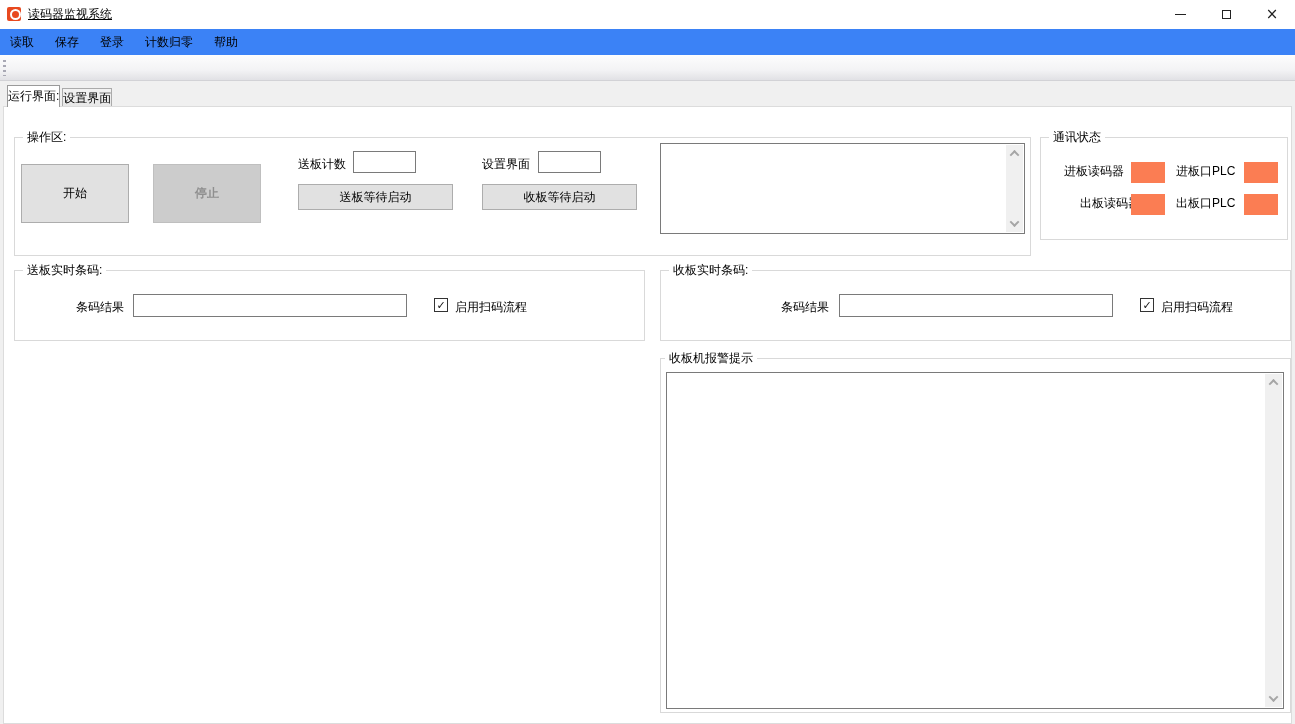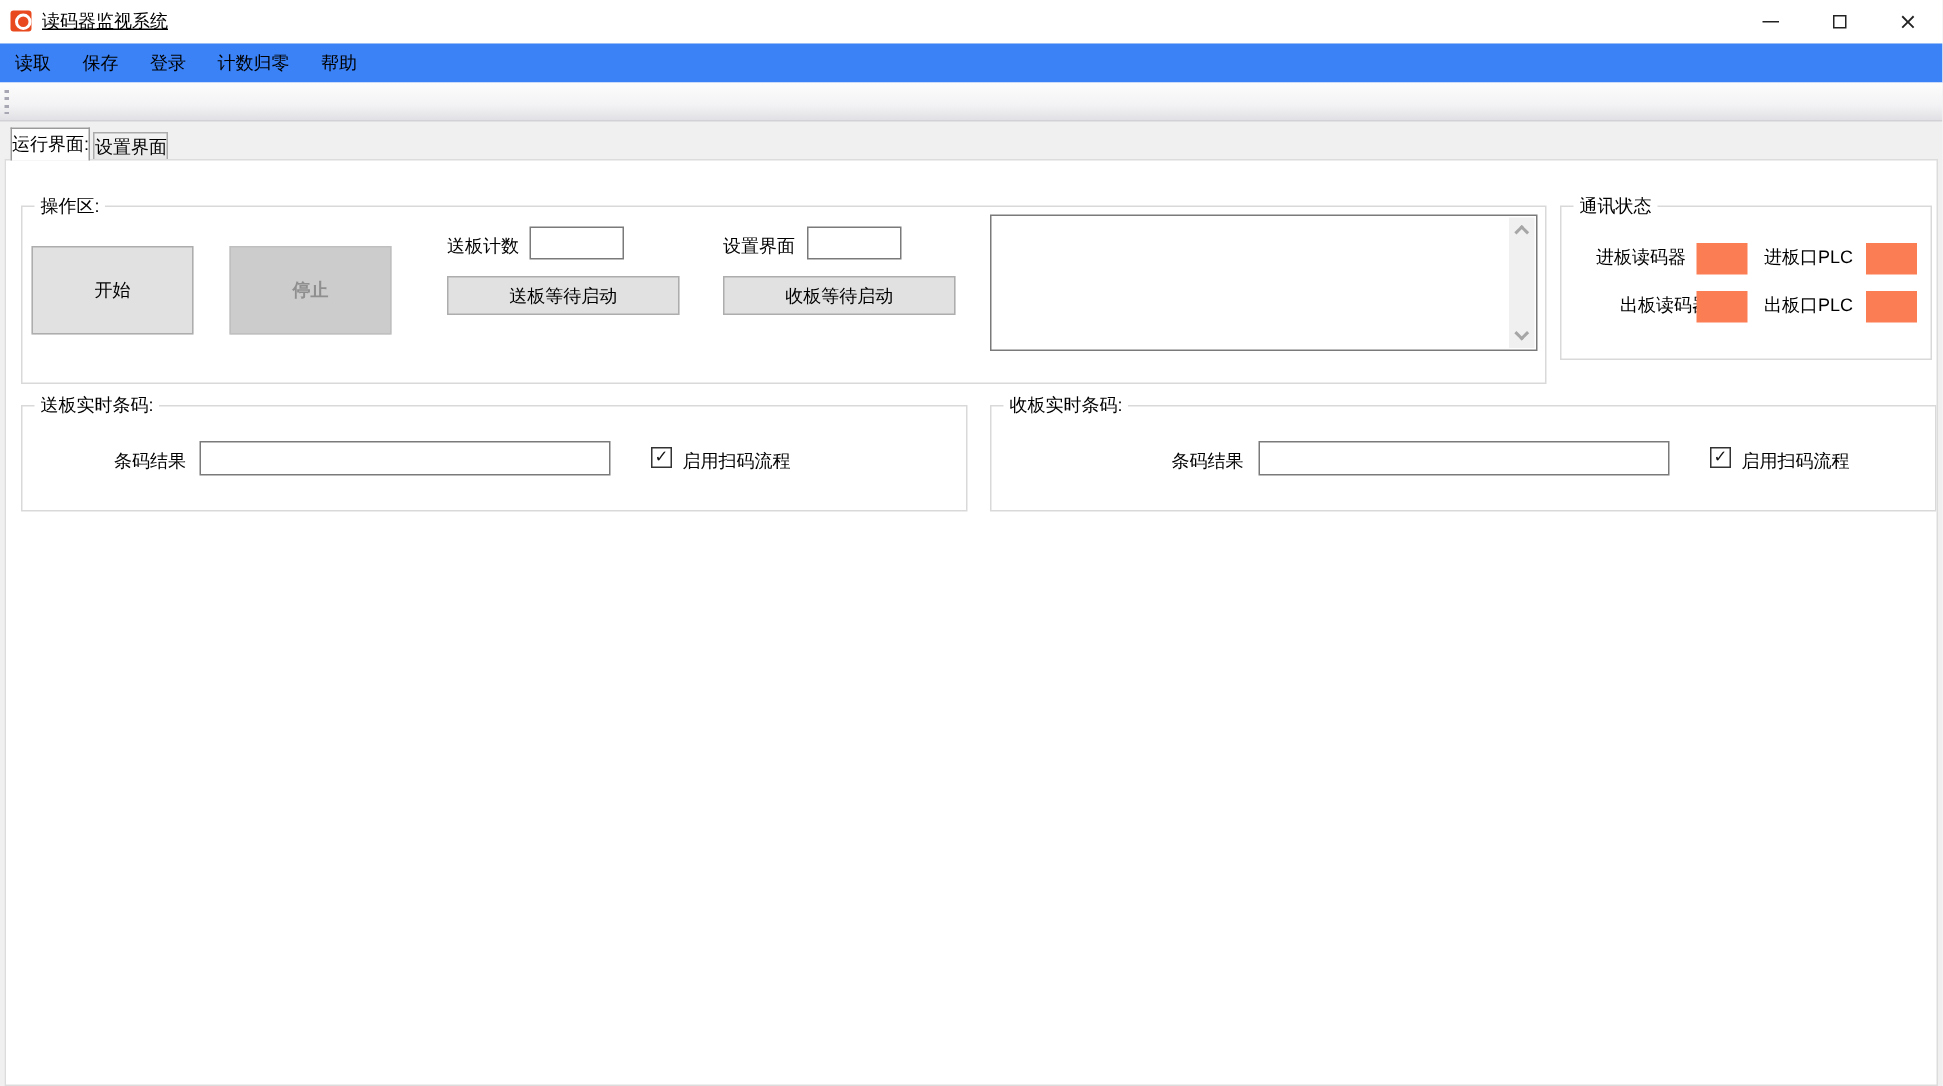--- a/index.html
+++ b/index.html
@@ -146,14 +146,28 @@
     <span class="gb-label">收板实时条码:</span>
     <span class="lbl" style="left:120px; top:29px;">条码结果</span>
     <input class="tbox" style="left: 178px; top: 23px; width: 274px; height: 23px;" value="">
     <span class="checkbox" style="left:479px; top:27px;">
         <span>✓</span>
       </span>
     <span class="lbl" style="left:500px; top:29px;">启用扫码流程</span>
   </div>
 
 
+  <div class="groupbox" style="left:660px; top:358px; width:631px; height:355px;">
+    <span class="gb-label" style="left:4px;">收板机报警提示</span>
+    <div class="multibox" style="left:5px; top:13px; width:618px; height:337px;">
+      <span></span>
+      <div class="vscroll">
+        <div class="varrow up">
+            <div class="chev up"></div>
+          </div>
+        <div class="varrow down">
+            <div class="chev down"></div>
+          </div>
+      </div>
+    </div>
+  </div>
 
 </div>
 
 </body></html>

